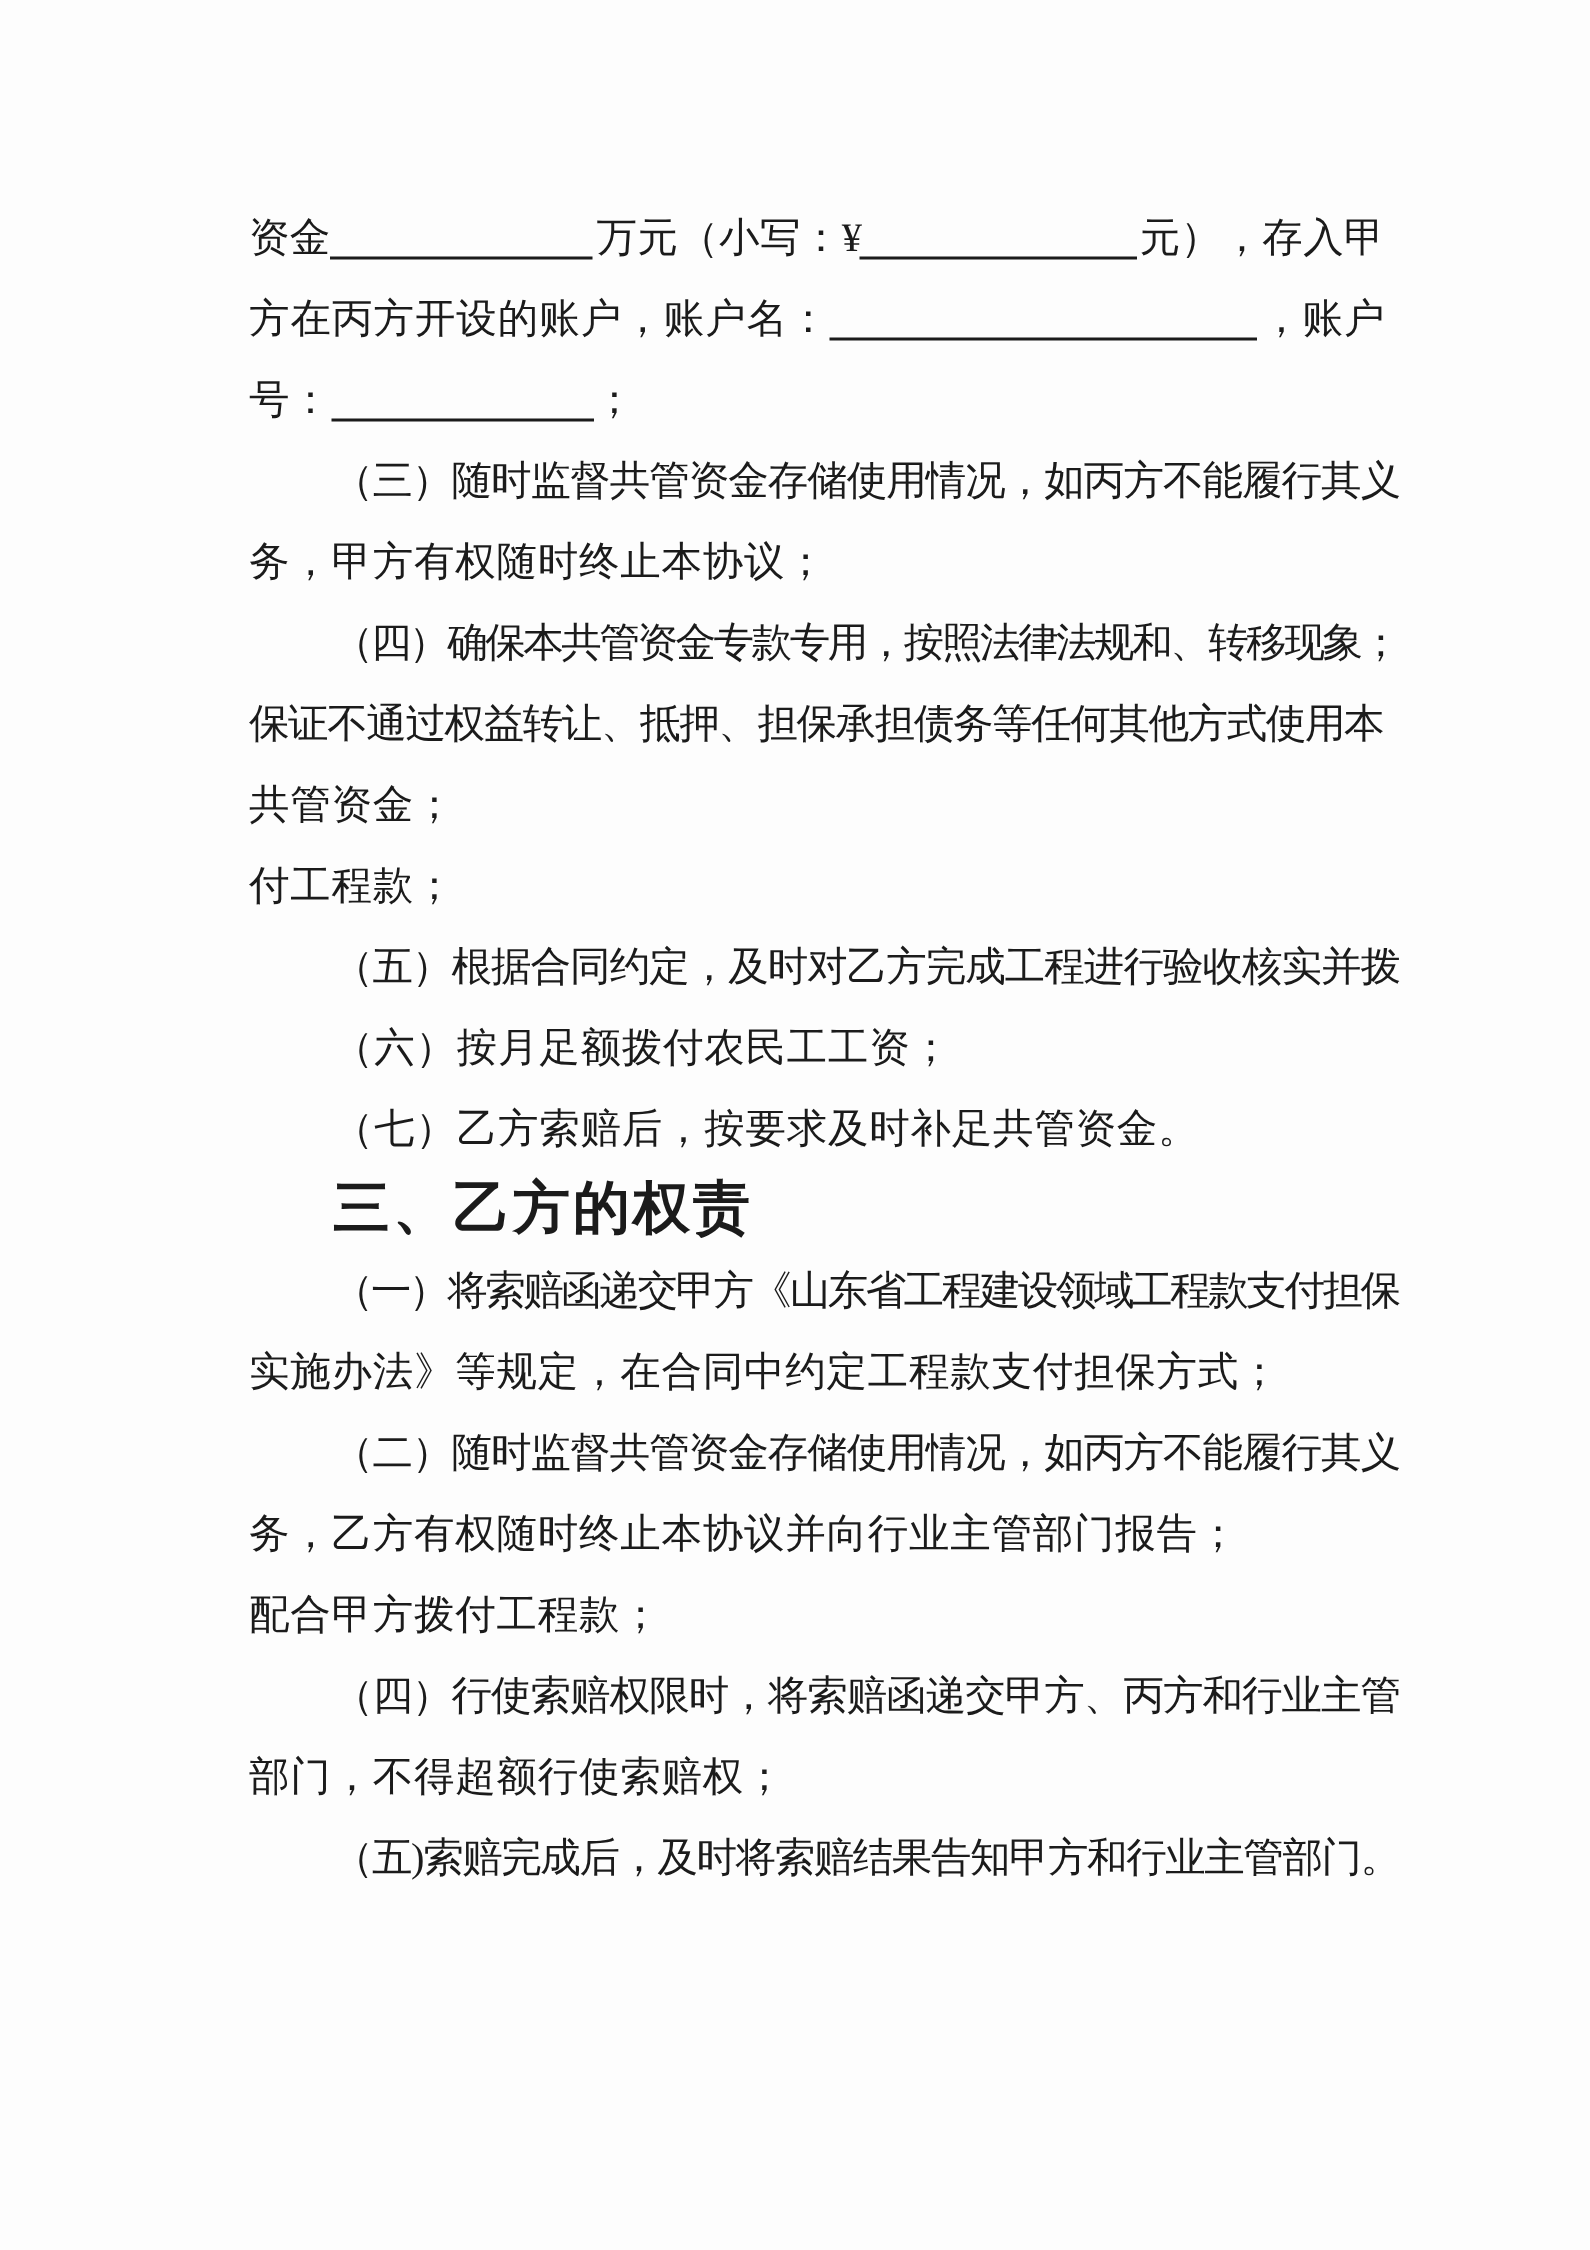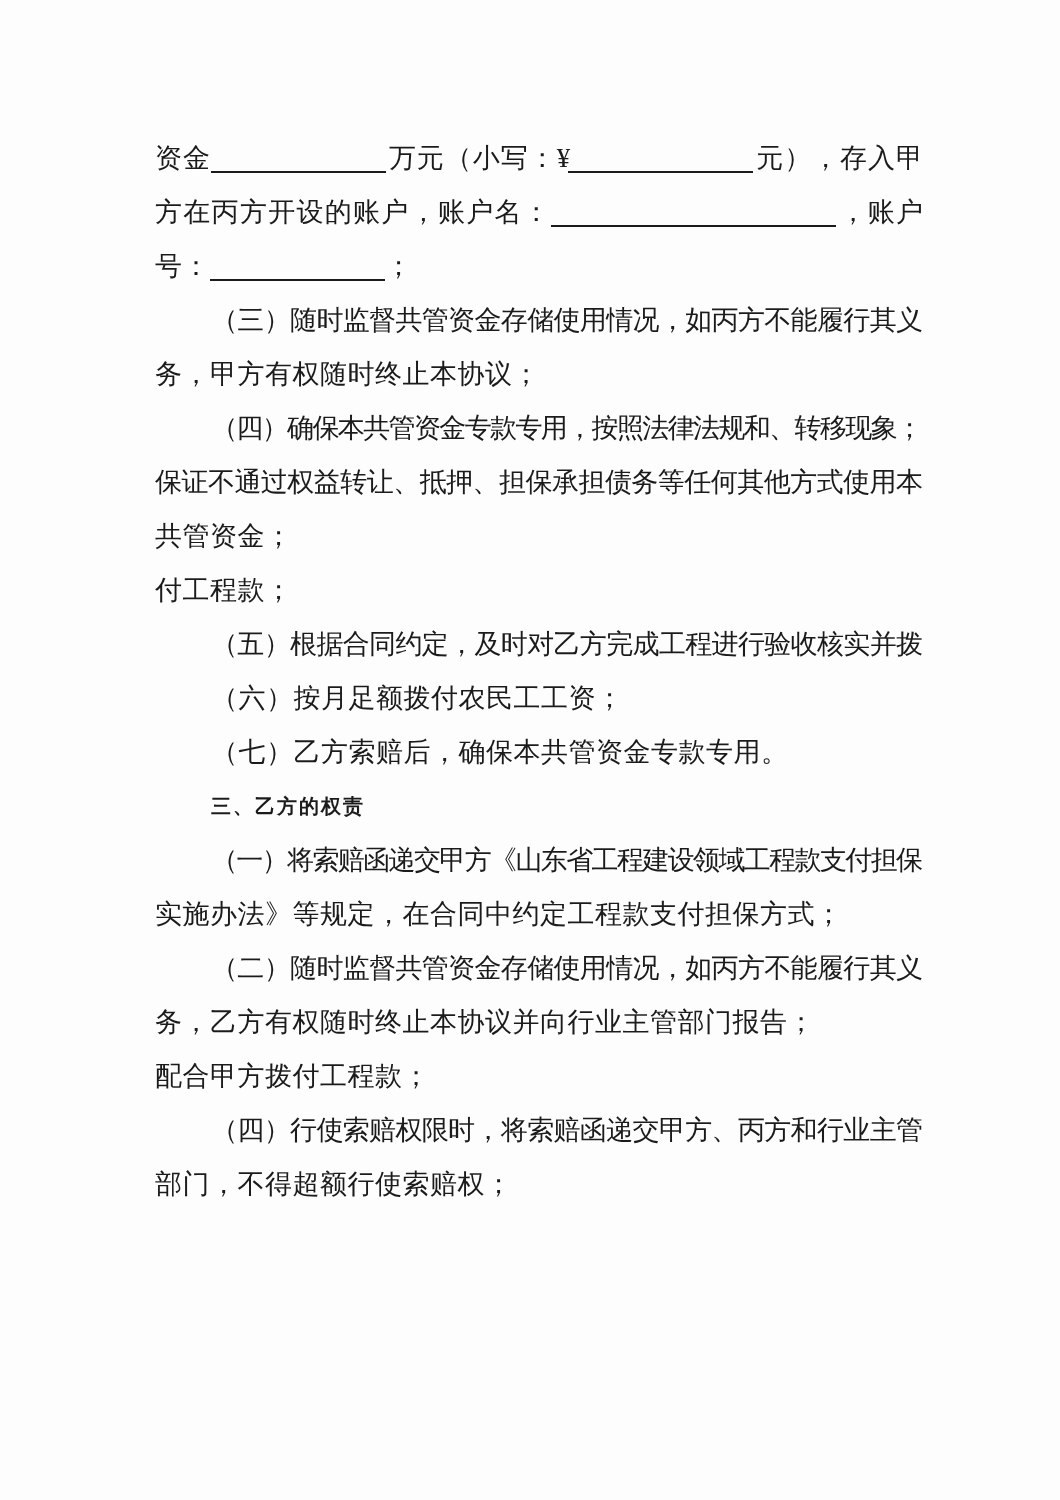--- a/index.html
+++ b/index.html
@@ -21,40 +21,41 @@
     top: 131px;
     width: 766px;
     color: #1b1b1b;
   }
   .line {
     height: 54px;
     line-height: 54px;
     font-size: 27px;
     white-space: nowrap;
     letter-spacing: 0.5px;
+    margin-left: 11px;
   }
   
   .line.fill {
     white-space: normal;
     letter-spacing: -2px;
     text-align: justify;
     text-align-last: justify;
   }
   .line.indent {
     text-indent: 56px;
   }
   .line.fill.indent {
     text-indent: 0;
     padding-left: 56px;
     width: 710px;
   }
   .line.heading {
     font-family: "Liberation Sans", "DejaVu Sans", sans-serif;
     font-weight: bold;
-    font-size: 20px;
+    font-size: 38px;
     letter-spacing: 2px;
   }
   .blank {
     display: inline-block;
     height: 8px;
     border-bottom: 2px solid #1b1b1b;
     vertical-align: -6px;
   }
 </style>
 </head>
@@ -66,23 +67,24 @@
       <div class="line fill"><span>方在丙方开设的账户，账户名：</span><span class="blank" style="width: 285px;"></span><span>，账户</span></div>
       <div class="line"><span>号：</span><span class="blank" style="width: 175px;"></span><span>；</span></div>
       <div class="line fill indent"><span>（三）随时监督共管资金存储使用情况，如丙方不能履行其义</span></div>
       <div class="line"><span>务，甲方有权随时终止本协议；</span></div>
       <div class="line fill indent"><span>（四）确保本共管资金专款专用，按照法律法规和、转移现象；</span></div>
       <div class="line fill"><span>保证不通过权益转让、抵押、担保承担债务等任何其他方式使用本</span></div>
       <div class="line"><span>共管资金；</span></div>
       <div class="line"><span>付工程款；</span></div>
       <div class="line fill indent"><span>（五）根据合同约定，及时对乙方完成工程进行验收核实并拨</span></div>
       <div class="line indent"><span>（六）按月足额拨付农民工工资；</span></div>
-      <div class="line indent"><span>（七）乙方索赔后，确保本共管资金专款专用。</span></div>
+      <div class="line indent"><span>（七）乙方索赔后，按要求及时补足共管资金。</span></div>
       <div class="line indent heading"><span>三、乙方的权责</span></div>
       <div class="line fill indent"><span>（一）将索赔函递交甲方《山东省工程建设领域工程款支付担保</span></div>
       <div class="line"><span>实施办法》等规定，在合同中约定工程款支付担保方式；</span></div>
       <div class="line fill indent"><span>（二）随时监督共管资金存储使用情况，如丙方不能履行其义</span></div>
       <div class="line"><span>务，乙方有权随时终止本协议并向行业主管部门报告；</span></div>
       <div class="line"><span>配合甲方拨付工程款；</span></div>
       <div class="line fill indent"><span>（四）行使索赔权限时，将索赔函递交甲方、丙方和行业主管</span></div>
       <div class="line"><span>部门，不得超额行使索赔权；</span></div>
+      <div class="line fill indent"><span>（五)索赔完成后，及时将索赔结果告知甲方和行业主管部门。</span></div>
     </div>
 </div>
 
 </body></html>

